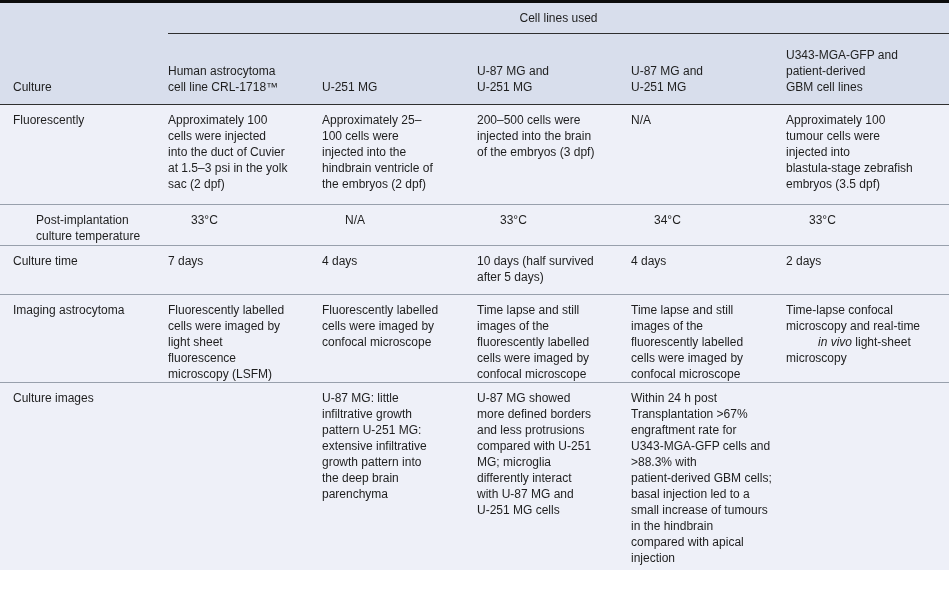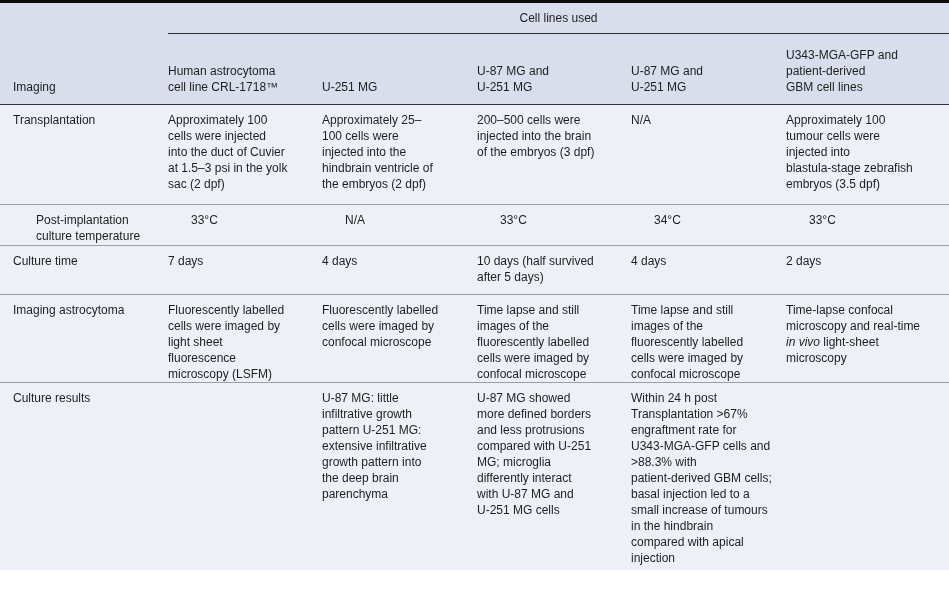--- a/index.html
+++ b/index.html
@@ -44,51 +44,51 @@
     box-sizing:border-box;
   }
   .row .cell{padding-top:7px;}
   .r-micro{height:100px;}
   .r-temp{height:41px;padding-left:36px;}
   .r-time{height:49px;}
   .r-imaging{height:88px;}
   .r-results{height:190px;border-bottom:2px solid var(--rule-medium,#4c4c4c);}
   .r-refs{height:30px;border-bottom:none;}
   .ref-link{color:var(--link,#2b3cce);cursor:pointer;text-decoration:none;}
-  .cell i{font-style:italic;}
+  .cell i{font-style:italic;margin-left:32px;}
 </style>
 </head>
 <body>
 
 <div class="page">
   <div class="bar"></div>
 
   <div class="thead">
     <div class="grid caption-row">
       <div></div>
       <div class="caption-span">Cell lines used</div>
     </div>
     <div class="grid header-row">
-      <div class="cell">Imaging</div>
+      <div class="cell">Culture</div>
       <div class="cell">Human astrocytoma
 cell line CRL-1718™</div>
       <div class="cell">U-251 MG</div>
       <div class="cell">U-87 MG and
 U-251 MG</div>
       <div class="cell">U-87 MG and
 U-251 MG</div>
       <div class="cell">U343-MGA-GFP and
 patient-derived
 GBM cell lines</div>
     </div>
   </div>
 
   <div class="tbody">
     <div class="grid row r-micro">
-      <div class="cell">Transplantation</div>
+      <div class="cell">Fluorescently</div>
       <div class="cell">Approximately 100
 cells were injected
 into the duct of Cuvier
 at 1.5–3 psi in the yolk
 sac (2 dpf)</div>
       <div class="cell">Approximately 25–
 100 cells were
 injected into the
 hindbrain ventricle of
 the embryos (2 dpf)</div>
@@ -143,21 +143,21 @@
 fluorescently labelled
 cells were imaged by
 confocal microscope</div>
       <div class="cell">Time-lapse confocal
 microscopy and real-time
 <i>in vivo</i> light-sheet
 microscopy</div>
     </div>
 
     <div class="grid row r-results">
-      <div class="cell">Culture results</div>
+      <div class="cell">Culture images</div>
       <div class="cell"></div>
       <div class="cell">U-87 MG: little
 infiltrative growth
 pattern U-251 MG:
 extensive infiltrative
 growth pattern into
 the deep brain
 parenchyma</div>
       <div class="cell">U-87 MG showed
 more defined borders

